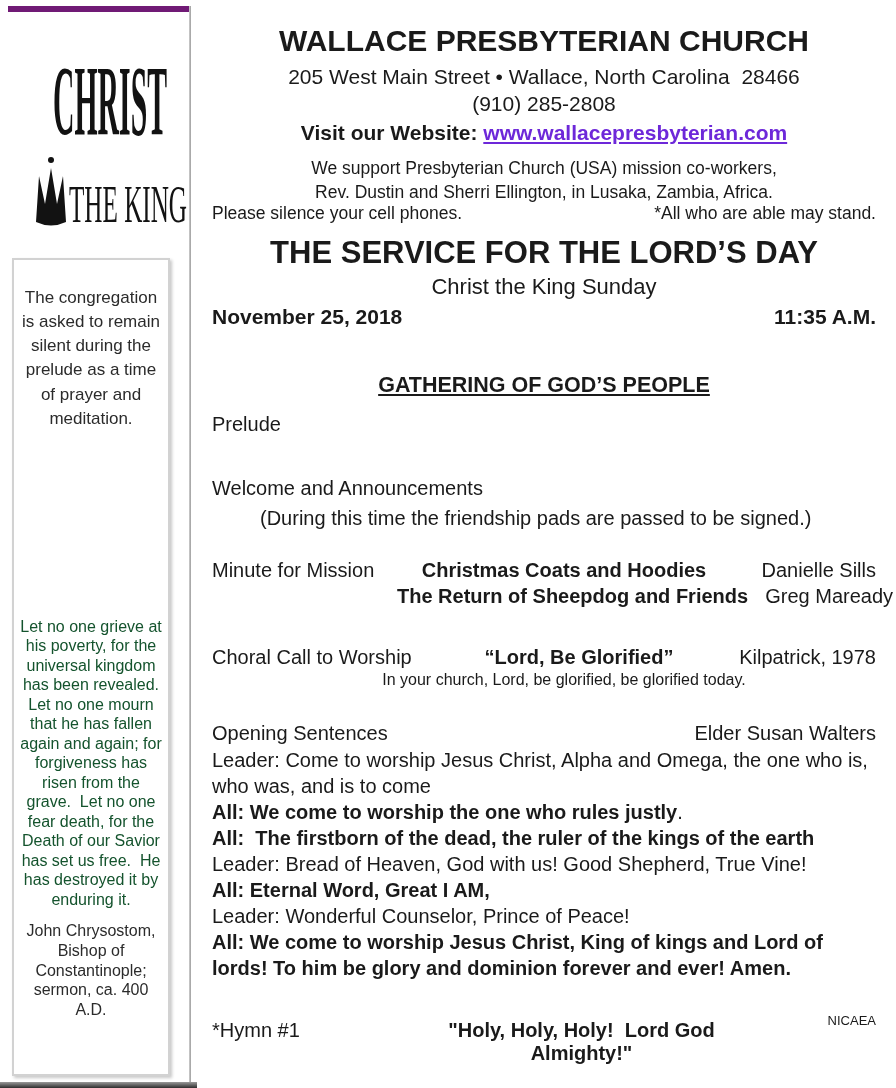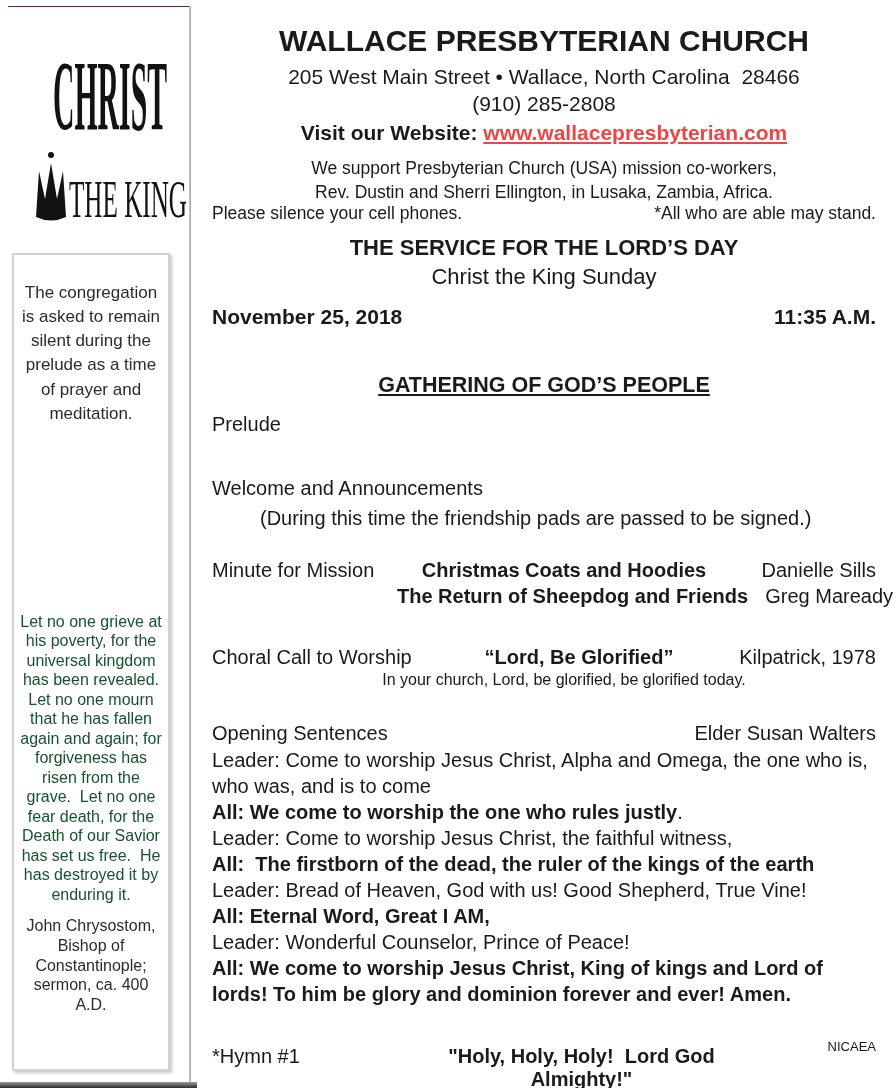--- a/index.html
+++ b/index.html
@@ -2,21 +2,21 @@
 <html><head>
 <meta charset="utf-8">
 <style>
   html,body{margin:0;padding:0;background:#ffffff;}
   body{width:896px;height:1088px;position:relative;overflow:hidden;
        font-family:"Liberation Sans",sans-serif;color:#1a1a1a;}
   .prewrap{white-space:pre-wrap;}
 
   
   .sidebar{position:absolute;left:8px;top:6px;width:182px;height:1076px;background:#fff;
-           border-top:1px solid #701a75;}
+           border-top:6px solid #701a75;}
   .sidebar-right-edge{position:absolute;left:189px;top:6px;width:2px;height:1078px;
            background:linear-gradient(to right,#cfcfcf,#9d9d9d);}
   .sidebar-bottom-bar{position:absolute;left:0;top:1082px;width:197px;height:6px;
            background:linear-gradient(to bottom,#9a9a9a,#2e2e2e);}
   .logo{position:absolute;left:6px;top:14px;width:176px;height:212px;}
   .note-box{position:absolute;left:4px;top:246px;width:158px;height:818px;box-sizing:border-box;
            border:2px solid #d2d2d2;box-shadow:2px 2px 3px rgba(0,0,0,0.22);background:#fff;
            text-align:center;}
   .note-box p{margin:4px;padding:0 0;}
   .note1{margin-top:26px !important;font-size:17px;line-height:1.42;color:#2b2b2b;}
@@ -24,27 +24,27 @@
   .attribution{margin-top:12px !important;font-size:16px;line-height:1.22;color:#2b2b2b;}
 
   
   .main{position:absolute;left:212px;top:0;width:664px;}
   .center{text-align:center;}
   .b{font-weight:bold;}
   .church-name{margin-top:24px;font-size:30px;font-weight:bold;letter-spacing:0px;}
   .address{margin-top:7px;font-size:21px;}
   .phone{margin-top:3px;font-size:21px;}
   .website{margin-top:5px;font-size:21px;font-weight:bold;}
-  .website a{color:#ef4444;text-decoration:underline;}
+  .website a{color:#6d28d9;text-decoration:underline;}
   .mission1{margin-top:13px;font-size:17.5px;}
   .mission2{margin-top:3px;font-size:17.5px;}
   .notes-row{margin-top:0;font-size:17.5px;display:flex;justify-content:space-between;}
-  .service-title{margin-top:11px;font-size:22px;font-weight:bold;}
+  .service-title{margin-top:11px;font-size:31px;font-weight:bold;}
   .service-sub{margin-top:3px;font-size:22px;}
-  .date-row{margin-top:15px;font-size:21px;font-weight:bold;display:flex;justify-content:space-between;}
+  .date-row{margin-top:5px;font-size:21px;font-weight:bold;display:flex;justify-content:space-between;}
   .gathering{margin-top:44px;font-size:21.5px;font-weight:bold;text-decoration:underline;}
   .prelude{margin-top:15px;font-size:20px;}
   .welcome{margin-top:41px;font-size:20px;}
   .welcome-note{margin-top:7px;margin-left:48px;font-size:20px;}
 
   .prog-row{display:flex;align-items:baseline;font-size:20px;white-space:nowrap;}
   .prog-label{flex:0 0 185px;}
   .prog-label.wide{flex:0 0 215px;}
   .prog-center{flex:1 1 auto;text-align:center;font-weight:bold;}
   .prog-right{flex:0 0 145px;text-align:right;}
@@ -136,21 +136,20 @@
   <div class="choral-refrain center">In your church, Lord, be glorified, be glorified today.</div>
 
   <div class="opening-row">
     <span>Opening Sentences</span>
     <span>Elder Susan Walters</span>
   </div>
 
   <div class="reading">
     <p class="line prewrap">Leader: Come to worship Jesus Christ, Alpha and Omega, the one who is, who was, and is to come</p>
     <p class="line"><span class="b prewrap">All: We come to worship the one who rules justly</span><span>.</span></p>
-    <p class="line prewrap">Leader: Come to worship Jesus Christ, the faithful witness,</p>
     <p class="line bold prewrap">All:  The firstborn of the dead, the ruler of the kings of the earth</p>
     <p class="line prewrap">Leader: Bread of Heaven, God with us! Good Shepherd, True Vine!</p>
     <p class="line bold prewrap">All: Eternal Word, Great I AM,</p>
     <p class="line prewrap">Leader: Wonderful Counselor, Prince of Peace!</p>
     <p class="line bold prewrap">All: We come to worship Jesus Christ, King of kings and Lord of lords! To him be glory and dominion forever and ever! Amen.</p>
   </div>
 
   <div class="prog-row hymn-row">
     <span class="prog-label">*Hymn #1</span>
     <span class="prog-center prewrap">"Holy, Holy, Holy!  Lord God Almighty!"</span>

